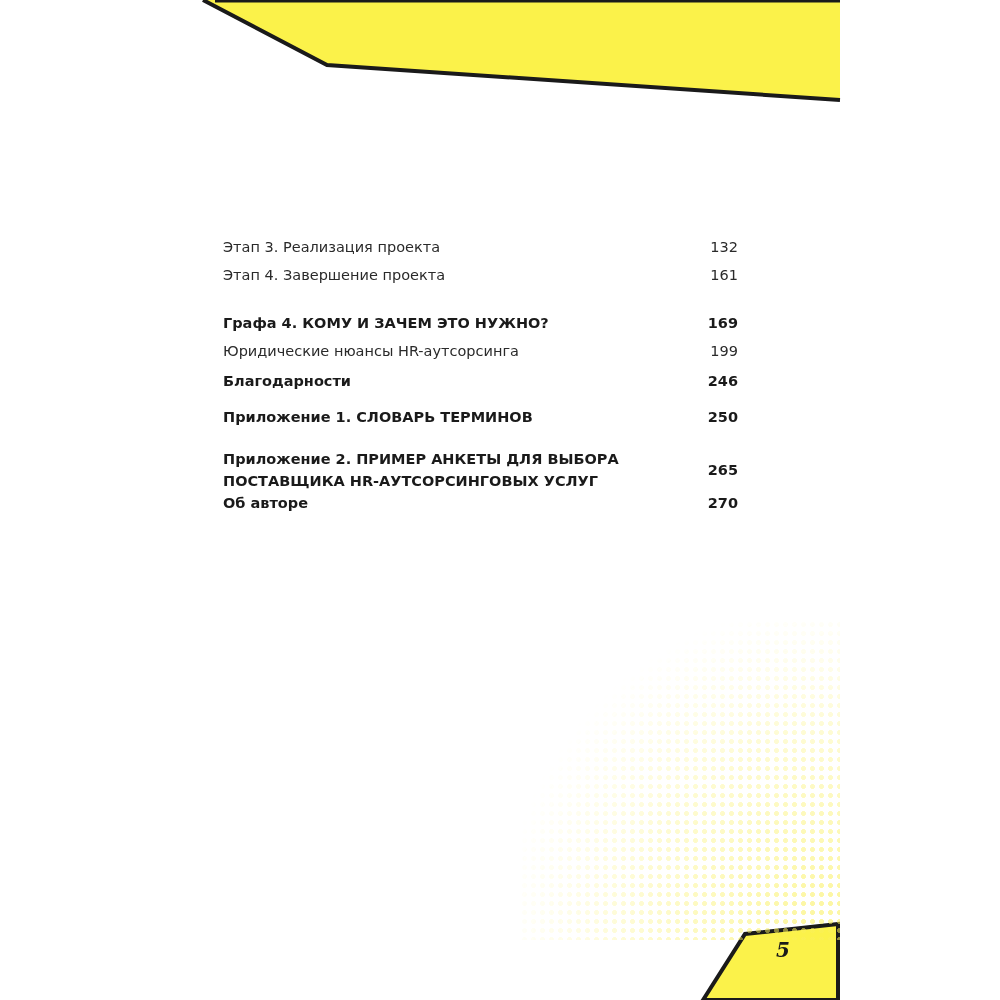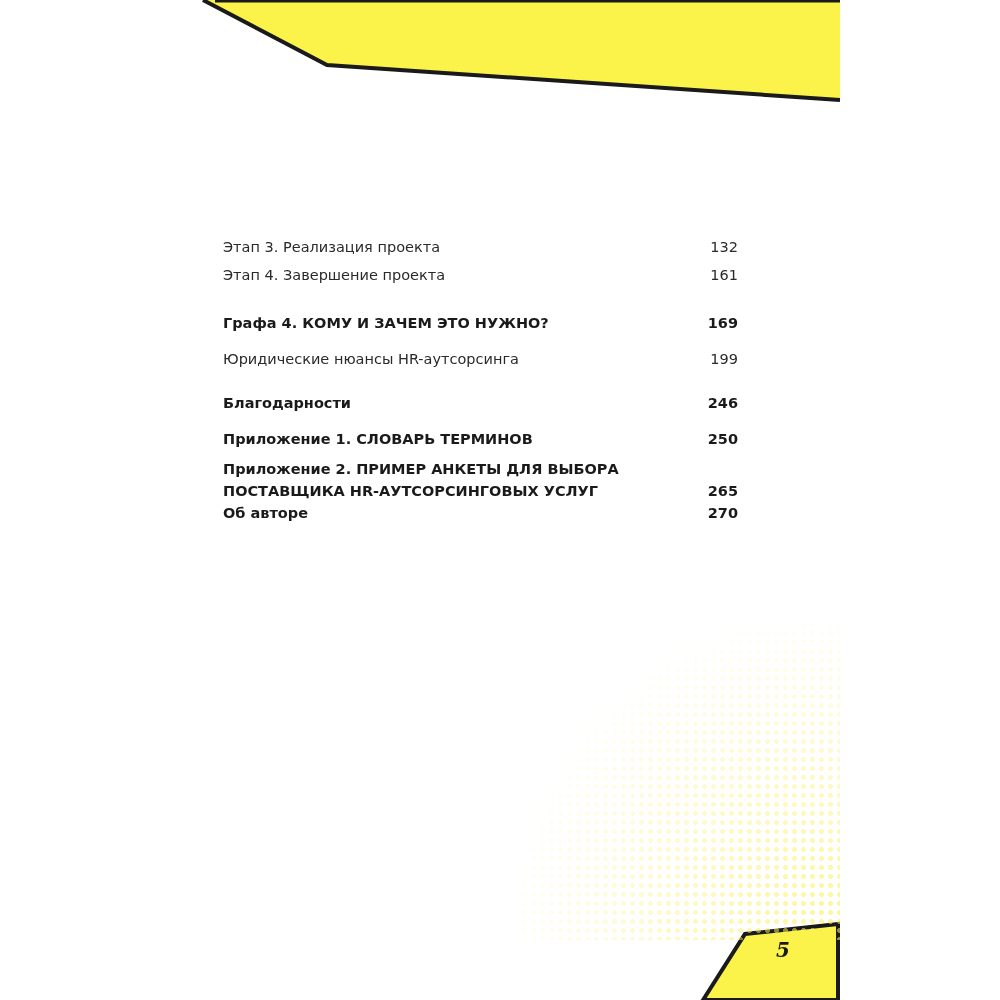--- a/index.html
+++ b/index.html
@@ -5,21 +5,21 @@
   html, body { margin:0; padding:0; }
   body { width:1000px; height:1000px; background:#ffffff; position:relative; overflow:hidden;
          font-family:"DejaVu Sans", sans-serif; color:#1a1a1a; }
   .deco { position:absolute; left:0; top:0; width:1000px; height:1000px; }
   .halftone { position:absolute; left:520px; top:620px; width:320px; height:320px;
      background-image: radial-gradient(circle, rgba(250,240,90,0.55) 2.2px, transparent 2.6px);
      background-size: 9px 9px;
      -webkit-mask-image: radial-gradient(ellipse at 100% 100%, #000 10%, rgba(0,0,0,0.5) 45%, transparent 75%);
      mask-image: radial-gradient(ellipse at 100% 100%, #000 10%, rgba(0,0,0,0.5) 45%, transparent 75%); }
   .toc { position:absolute; left:223px; top:236px; width:515px; }
-  .row { display:flex; justify-content:space-between; align-items:flex-end; font-size:14.5px; line-height:22px; }
+  .row { display:flex; justify-content:space-between; align-items:center; font-size:14.5px; line-height:22px; }
   .row .t { flex:1; padding-right:20px; }
   .row .p { text-align:right; min-width:40px; }
   .row.sub { font-weight:400; color:#2a2a2a; }
   .row.main { font-weight:700; color:#1a1a1a; }
   .page-num { position:absolute; left:776px; top:938px; font-family:"DejaVu Serif", serif; font-style:italic; font-weight:700; font-size:20px; color:#1a1a1a; }
 </style>
 </head>
 <body>
 
 <svg class="deco" viewBox="0 0 1000 1000" xmlns="http://www.w3.org/2000/svg">
@@ -37,33 +37,33 @@
     <span class="p">132</span>
   </div>
   <div class="row sub" style="margin-top:6px">
     <span class="t">Этап 4. Завершение проекта</span>
     <span class="p">161</span>
   </div>
   <div class="row main" style="margin-top:26px">
     <span class="t">Графа 4. КОМУ И ЗАЧЕМ ЭТО НУЖНО?</span>
     <span class="p">169</span>
   </div>
-  <div class="row sub" style="margin-top:14px">
+  <div class="row sub" style="margin-top:6px">
     <span class="t">Юридические нюансы HR-аутсорсинга</span>
     <span class="p">199</span>
   </div>
-  <div class="row main" style="margin-top:22px">
+  <div class="row main" style="margin-top:8px">
     <span class="t">Благодарности</span>
     <span class="p">246</span>
   </div>
   <div class="row main" style="margin-top:14px">
     <span class="t">Приложение 1. СЛОВАРЬ ТЕРМИНОВ</span>
     <span class="p">250</span>
   </div>
-  <div class="row main" style="margin-top:8px">
+  <div class="row main" style="margin-top:20px">
     <span class="t">
       <span>Приложение 2. ПРИМЕР АНКЕТЫ ДЛЯ ВЫБОРА</span><br>
       <span>ПОСТАВЩИКА HR-АУТСОРСИНГОВЫХ УСЛУГ</span>
     </span>
     <span class="p">265</span>
   </div>
   <div class="row main" style="">
     <span class="t">Об авторе</span>
     <span class="p">270</span>
   </div>

